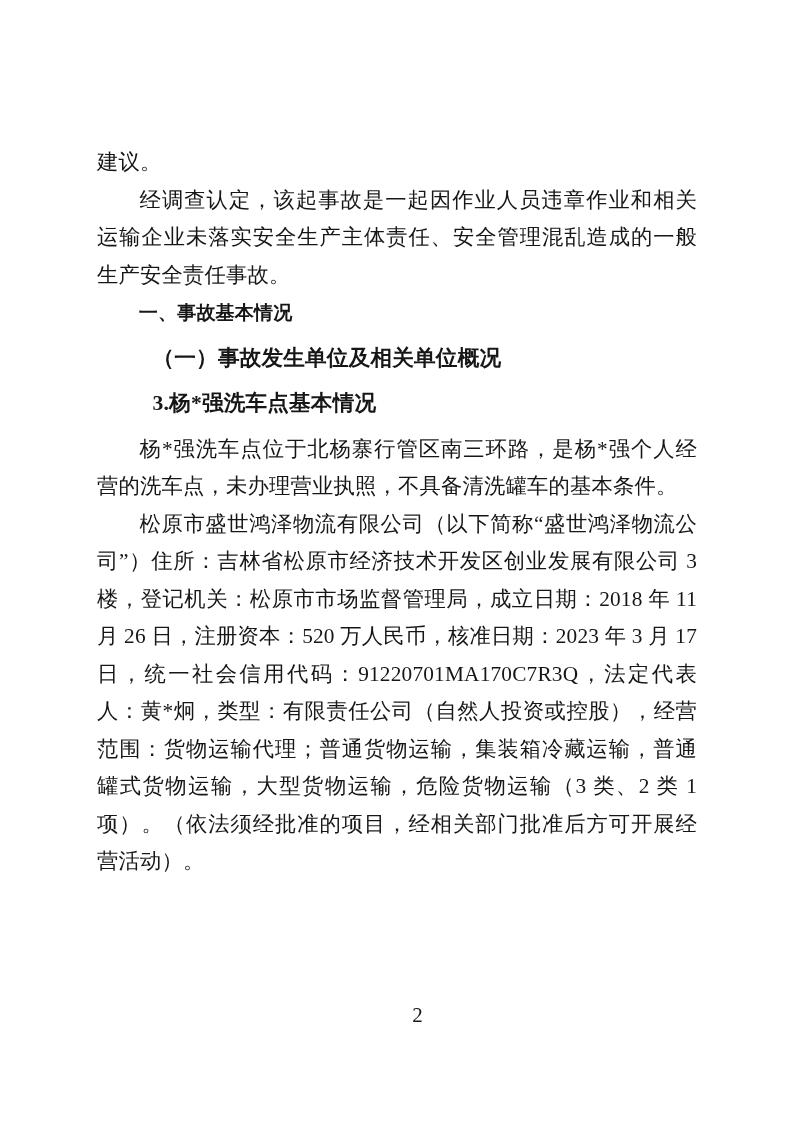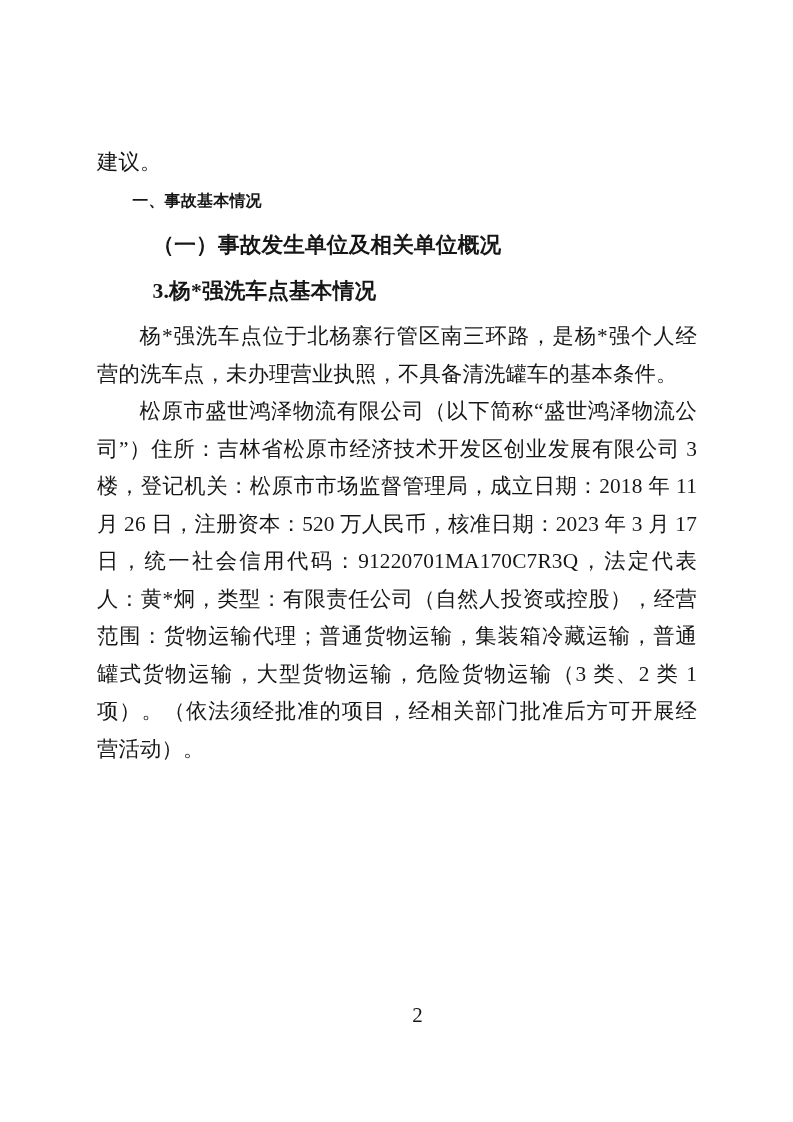--- a/index.html
+++ b/index.html
@@ -29,21 +29,21 @@
     text-align: justify;
     letter-spacing: 0.2px;
   }
   .indent {
     text-indent: 2em;
   }
   .h1 {
     margin: 0;
     font-family: "Liberation Sans", "DejaVu Sans", sans-serif;
     font-weight: 700;
-    font-size: 16px;
+    font-size: 19px;
     line-height: 37.5px;
     text-indent: 2.2em;
     letter-spacing: 0.2px;
   }
   .h2, .h3 {
     margin: 8px;
     font-family: "Liberation Serif", "DejaVu Serif", serif;
     font-weight: 700;
     font-size: 21.6px;
     line-height: 37.5px;
@@ -62,20 +62,21 @@
     line-height: 26px;
     color: #161616;
   }
 </style>
 </head>
 <body>
 
 <div class="page">
   <div class="content">
     <p class="body-text">建议。</p>
+    <p class="body-text indent">经调查认定，该起事故是一起因作业人员违章作业和相关运输企业未落实安全生产主体责任、安全管理混乱造成的一般生产安全责任事故。</p>
     <p class="h1">一、事故基本情况</p>
     <p class="h2">（一）事故发生单位及相关单位概况</p>
     <p class="h3">3.杨*强洗车点基本情况</p>
     <p class="body-text indent">杨*强洗车点位于北杨寨行管区南三环路，是杨*强个人经营的洗车点，未办理营业执照，不具备清洗罐车的基本条件。</p>
     <p class="body-text indent">松原市盛世鸿泽物流有限公司（以下简称“盛世鸿泽物流公司”）住所：吉林省松原市经济技术开发区创业发展有限公司 3 楼，登记机关：松原市市场监督管理局，成立日期：2018 年 11 月 26 日，注册资本：520 万人民币，核准日期：2023 年 3 月 17 日，统一社会信用代码：91220701MA170C7R3Q，法定代表人：黄*炯，类型：有限责任公司（自然人投资或控股），经营范围：货物运输代理；普通货物运输，集装箱冷藏运输，普通罐式货物运输，大型货物运输，危险货物运输（3 类、2 类 1 项）。（依法须经批准的项目，经相关部门批准后方可开展经营活动）。</p>
   </div>
   <div class="page-number">2</div>
 </div>
 
 </body></html>

